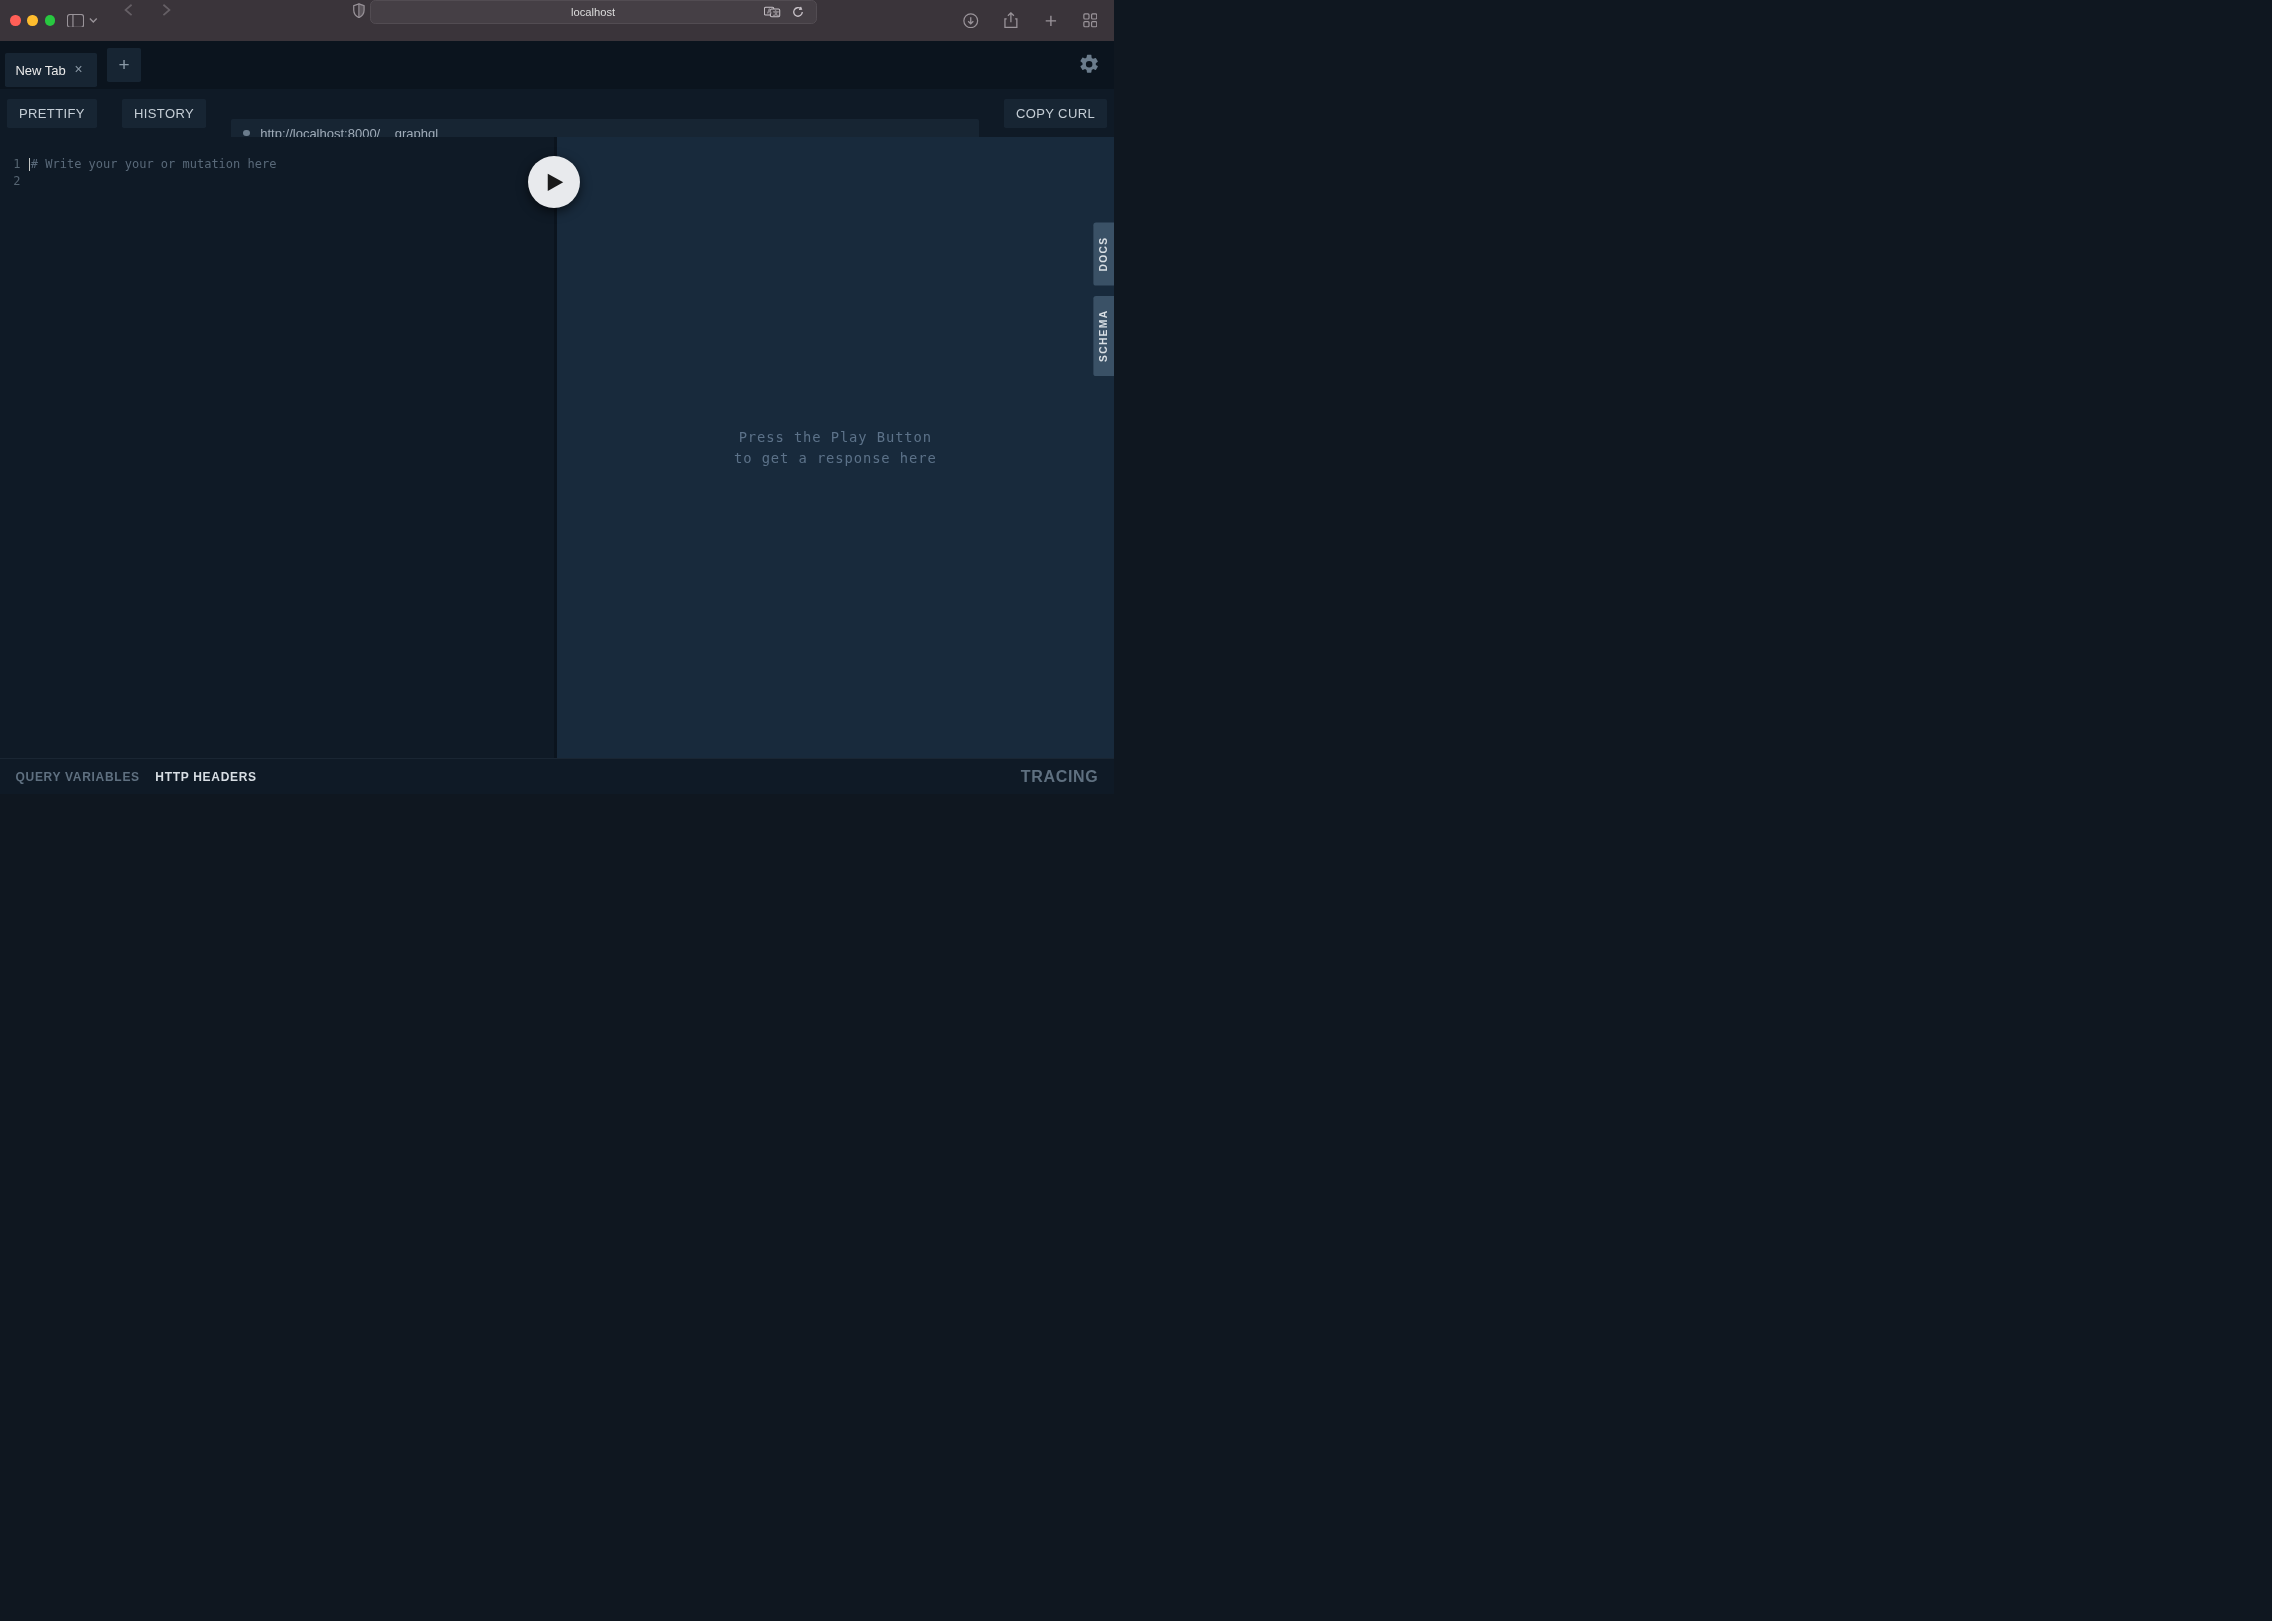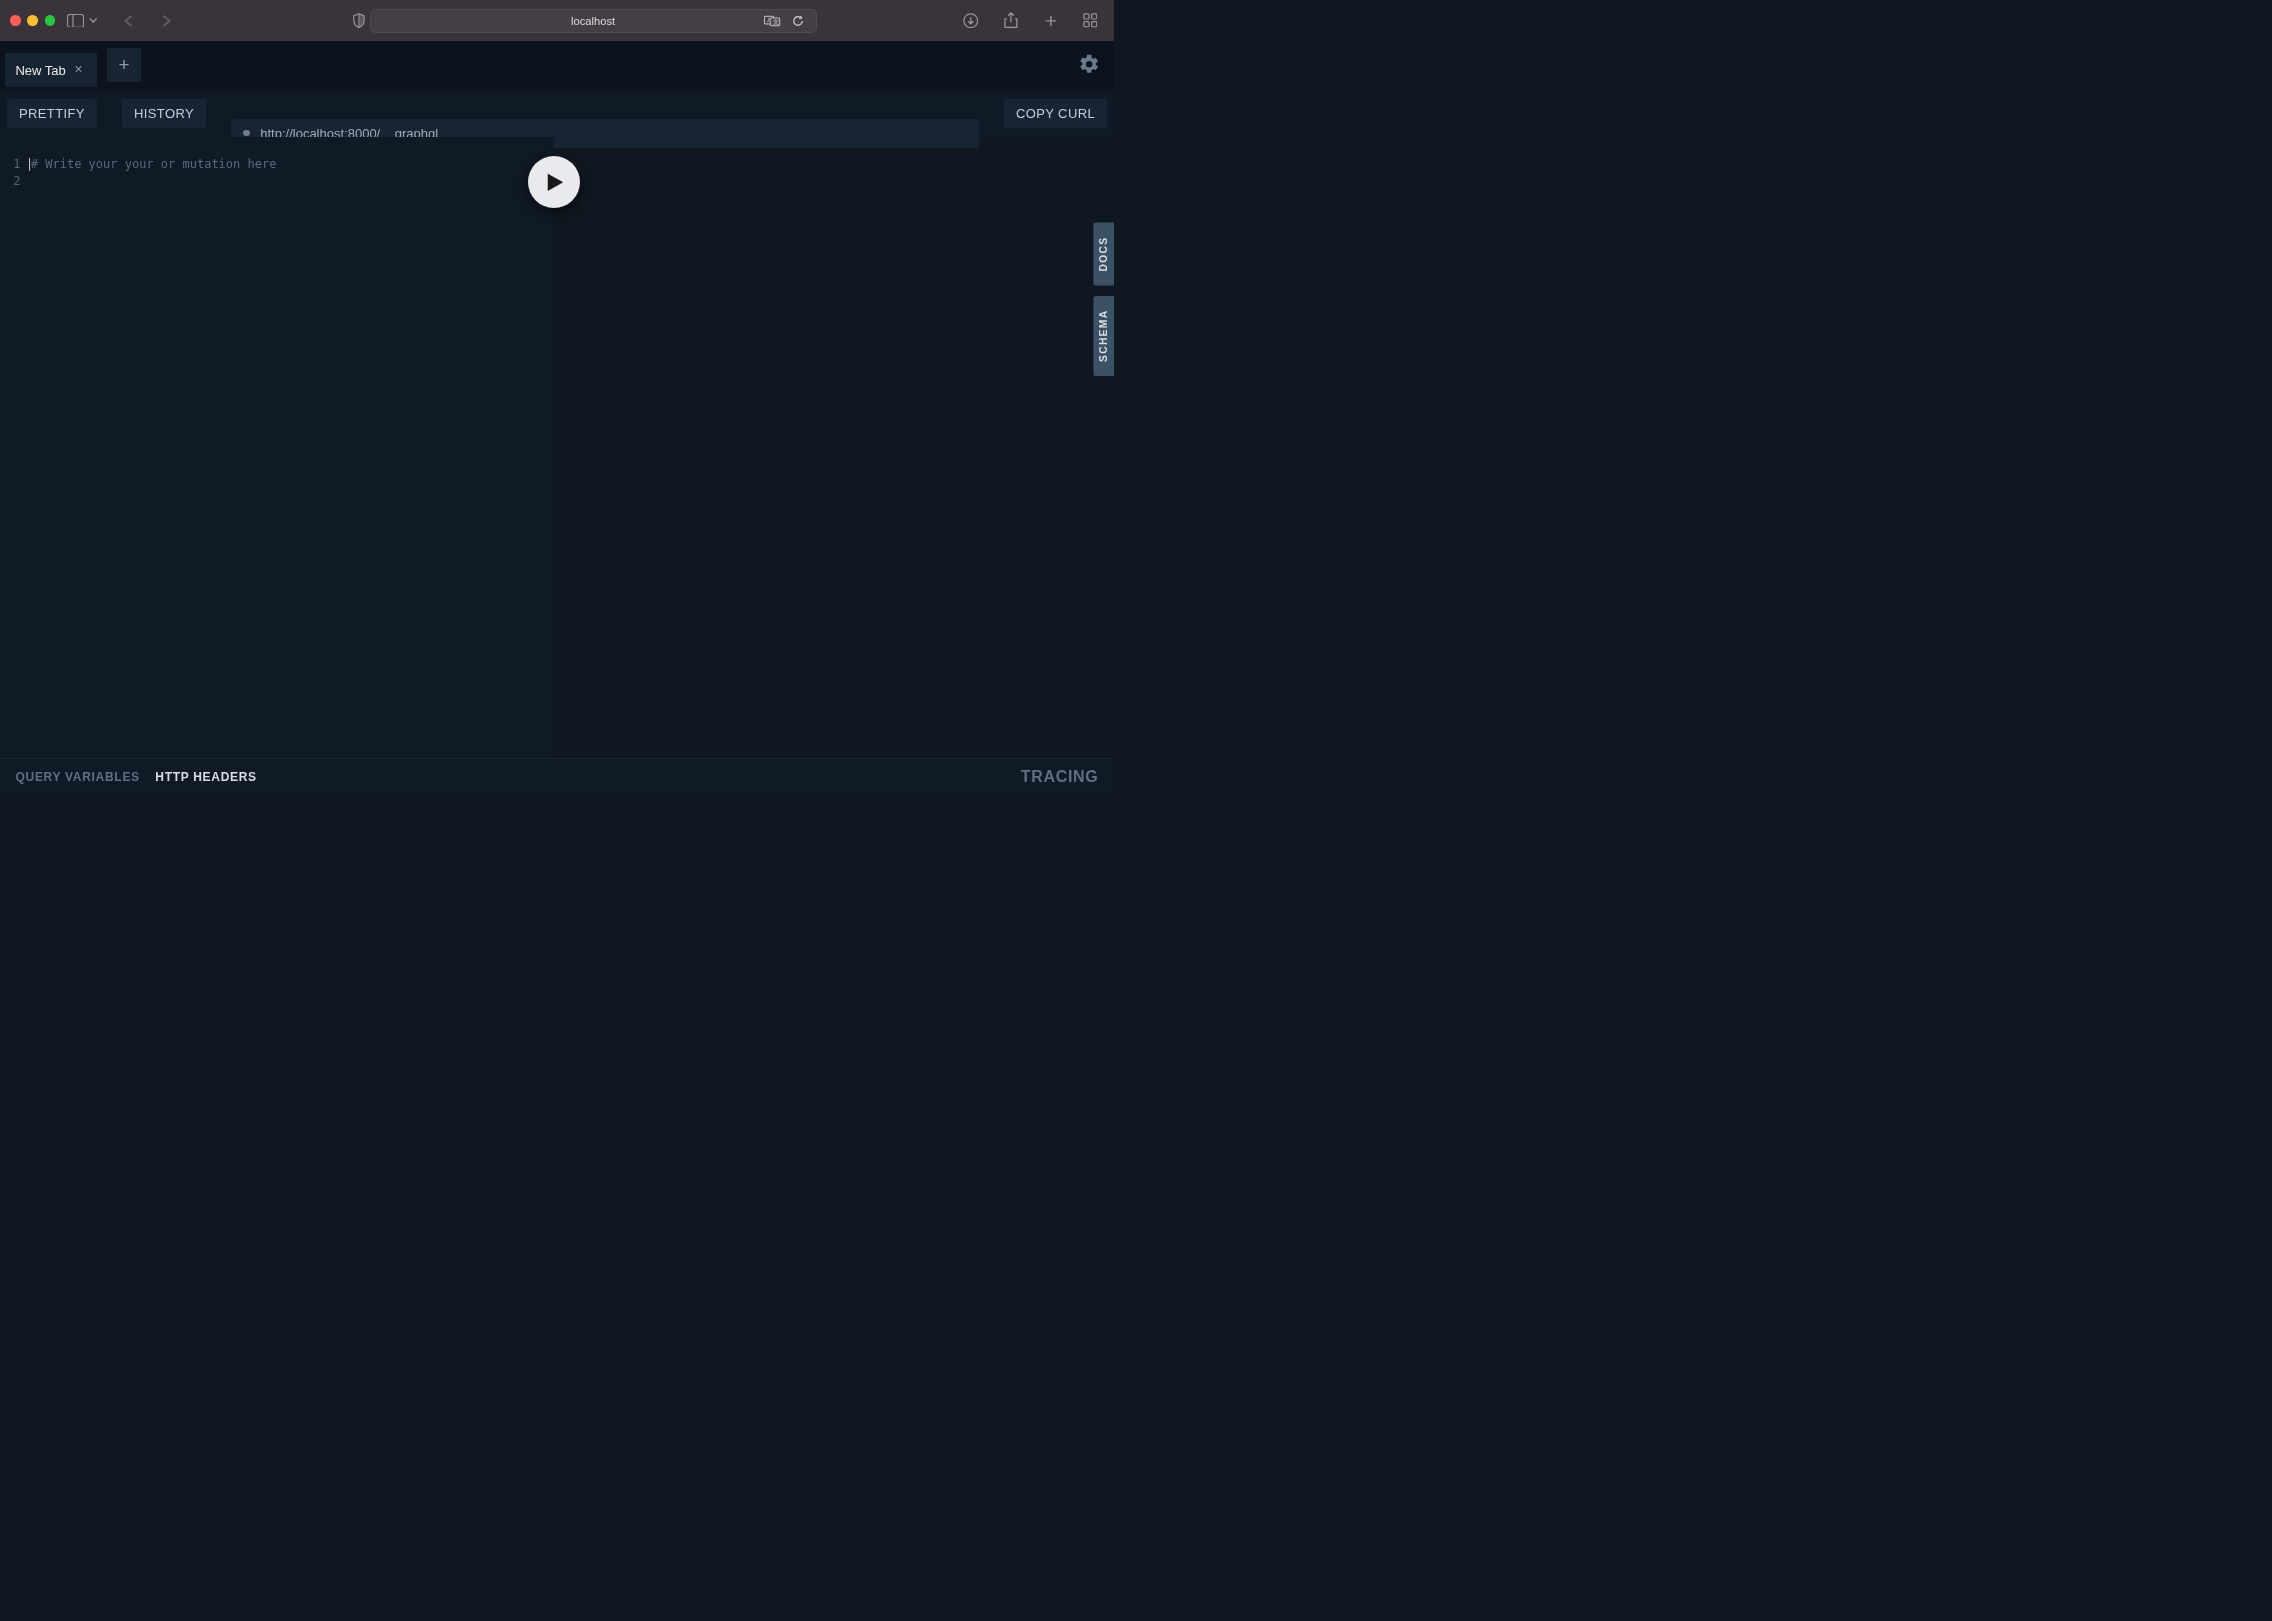--- a/index.html
+++ b/index.html
@@ -15,21 +15,20 @@
       height: 794px;
       overflow: hidden;
       display: flex;
       flex-direction: column;
     }
     
     .title-bar {
       height: 41px;
       background: #3a343a;
       display: flex;
-      align-items: center;
       padding: 0 10.3px;
       gap: 0;
       position: relative;
     }
     .traffic-lights {
       display: flex;
       gap: 6.9px;
       align-items: center;
     }
     .traffic-light {
@@ -426,20 +425,26 @@
 <div class="main">
   <div class="editor">
     <div class="gutter">
       <div>1</div>
       <div>2</div>
     </div>
     <div class="code">
       <div><span class="cursor"></span><span># Write your your or mutation here</span></div>
     </div>
   </div>
+  <div class="response">
+    <div class="response-placeholder">
+      <div>Press the Play Button</div>
+      <div>to get a response here</div>
+    </div>
+  </div>
   <div class="play">
     <svg width="19" height="20.6" viewBox="0 0 22 24">
         <path d="M2 2 L20 12 L2 22 Z" fill="#1a1a1a"></path>
       </svg>
   </div>
   <div class="side-tabs">
     <div class="side-tab">DOCS</div>
     <div class="side-tab">SCHEMA</div>
   </div>
 </div>

